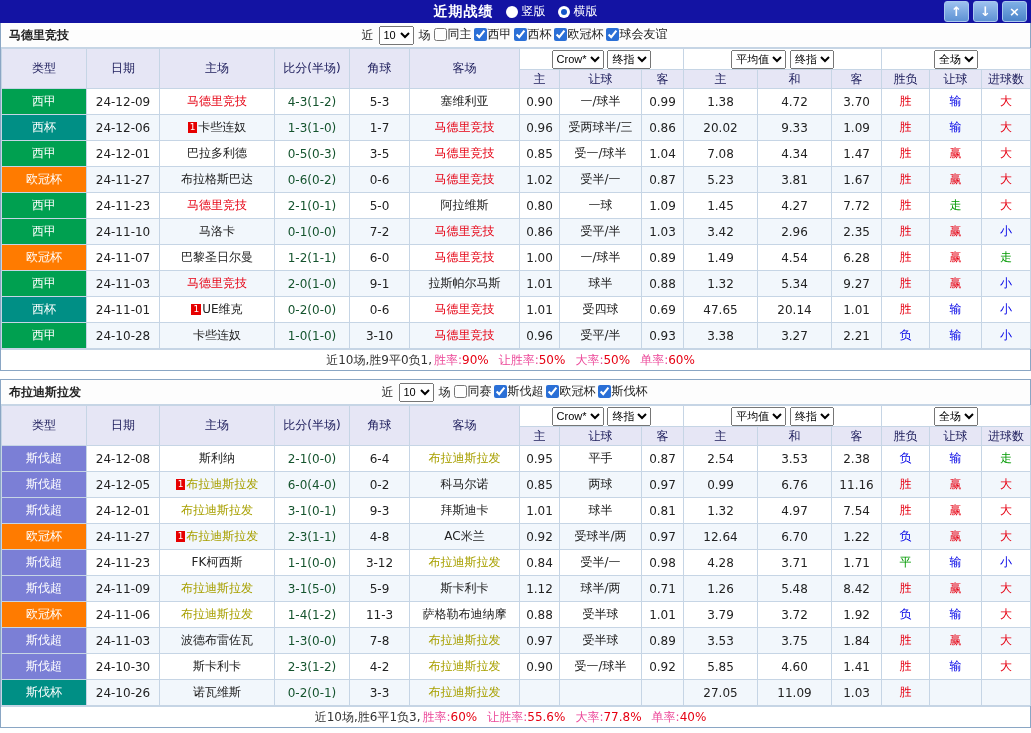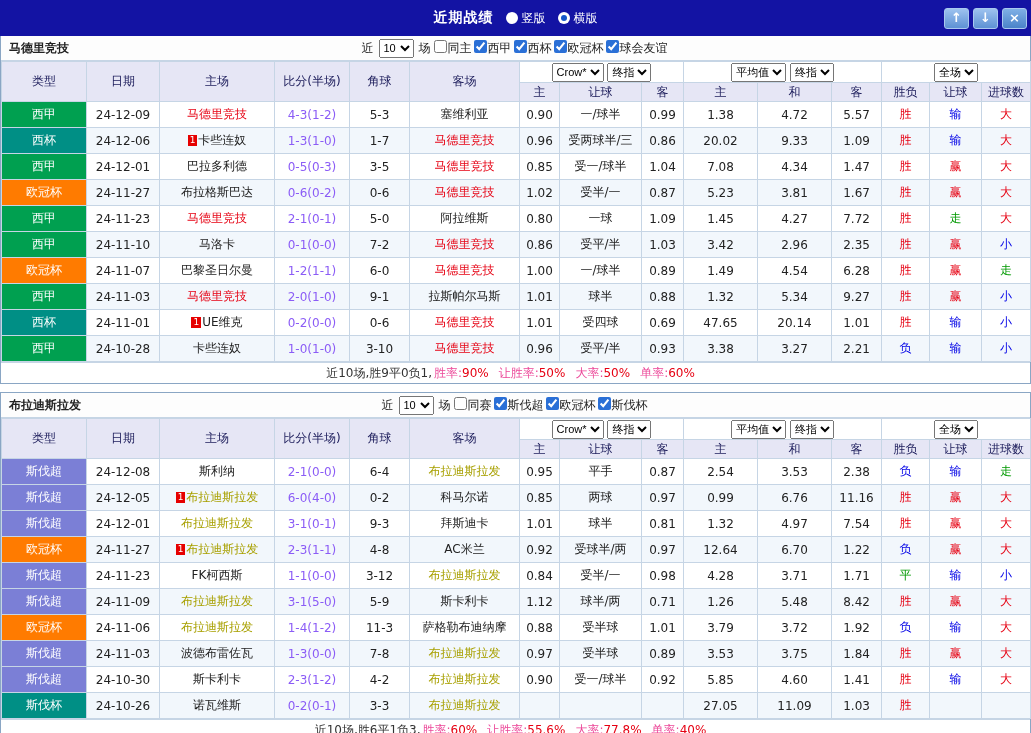--- a/index.html
+++ b/index.html
@@ -1,50 +1,50 @@
 <!DOCTYPE html>
 <html><head>
 <meta charset="utf-8">
 <style>
   *{box-sizing:border-box;margin:0;padding:0}
   html,body{width:1031px;height:733px;overflow:hidden}
   body{font-family:"DejaVu Sans","Liberation Sans",sans-serif;font-size:12px;color:#222;background:#fff}
   
-  .titlebar{height:36px;background:#1313a3;position:relative;display:flex;align-items:center;color:#fff}
+  .titlebar{height:23px;background:#1313a3;position:relative;display:flex;align-items:center;color:#fff}
   .titlebar-center{position:absolute;left:0;right:0;display:flex;justify-content:center;align-items:center;gap:12px}
   .title{font-weight:bold;font-size:14px;letter-spacing:1px}
   .radio-opt{display:inline-flex;align-items:center;gap:4px;font-size:12px;cursor:pointer}
   .radio-dot{width:12px;height:12px;border-radius:50%;background:#fff;position:relative;display:inline-block}
   .radio-dot.sel::after{content:"";position:absolute;left:3px;top:3px;width:6px;height:6px;border-radius:50%;background:#1456c8}
   .titlebar-btns{position:absolute;right:4px;display:flex;gap:4px}
   .tb-btn{width:25px;height:21px;border:1px solid #a9c8ef;background:linear-gradient(#9dc2ef,#5e92d4);color:#fff;
           font-size:13px;font-weight:bold;line-height:18px;text-align:center;border-radius:3px;cursor:pointer;
           font-family:"DejaVu Sans",sans-serif;padding:0}
   .tb-btn.close{background:linear-gradient(#7fb0e6,#4a83c9)}
   
   .section{border:1px solid #8aa6c4;border-top:none}
   .section.second{margin-top:8px;border-top:1px solid #8aa6c4}
   .sec-head{height:25px;position:relative;display:flex;align-items:center;background:#fdfdfd;border-bottom:1px solid #c6d5e5}
   .sec-title{position:absolute;left:8px;font-weight:bold;color:#222}
   .sec-filter{margin:0 auto;display:flex;align-items:center;gap:3px}
   .sec-filter select{font-size:11px;height:19px;margin:0 2px}
-  .chk{display:inline-flex;margin-right:2px;cursor:pointer}
+  .chk{display:inline-flex;align-items:center;margin-right:2px;cursor:pointer}
   .chk input{width:13px;height:13px;accent-color:#2a6fd6;margin-right:1px;cursor:pointer}
   
   table{border-collapse:collapse;table-layout:fixed;width:1029px}
   th,td{border:1px solid #c6d5e5;text-align:center;overflow:hidden;white-space:nowrap;padding:0 1px}
   thead th{background:#e6e6f5;font-weight:normal;color:#20205e}
   thead .hrow1 th{height:21px}
   thead .hrow2 th{height:19px}
   thead th.selcell{background:#fff}
   .selcell select{font-size:11px;height:19px;max-width:74px}
   tbody td{height:26px}
   tbody tr.alt td{background:#f2f7fc}
   td.league{color:#fff;background:#888}
-  td.score{color:#8b5cf6}
+  td.score{color:#14532d}
   .badge{display:inline-block;background:#e60000;color:#fff;font-size:9px;line-height:11px;padding:0 2px;margin-right:1px;vertical-align:1px}
   
   .summary{height:21px;display:flex;align-items:center;justify-content:center;background:#fff;border-top:1px solid #c6d5e5}
   .sum-prefix{color:#333;margin-right:2px}
   .stat{margin-right:10px}
   .stat-label{color:#ec4899}
   .stat-value{color:#e60012}
 </style>
 </head>
 <body>
@@ -149,21 +149,21 @@
           <td>24-12-09</td>
           <td class="team"><span style="color: rgb(230, 0, 18);">马德里竞技</span></td>
           <td class="score">4-3(1-2)</td>
           <td>5-3</td>
           <td class="team"><span>塞维利亚</span></td>
           <td>0.90</td>
           <td>一/球半</td>
           <td>0.99</td>
           <td>1.38</td>
           <td>4.72</td>
-          <td>5.57</td>
+          <td>3.70</td>
           <td class="res" style="color: rgb(230, 0, 18);">胜</td>
           <td class="res" style="color: rgb(0, 0, 230);">输</td>
           <td class="res" style="color: rgb(230, 0, 18);">大</td>
         </tr>
         <tr class="alt">
           <td class="league" style="background: rgb(0, 143, 133);">西杯</td>
           <td>24-12-06</td>
           <td class="team"><span class="badge">1</span><span>卡些连奴</span></td>
           <td class="score">1-3(1-0)</td>
           <td>1-7</td>

